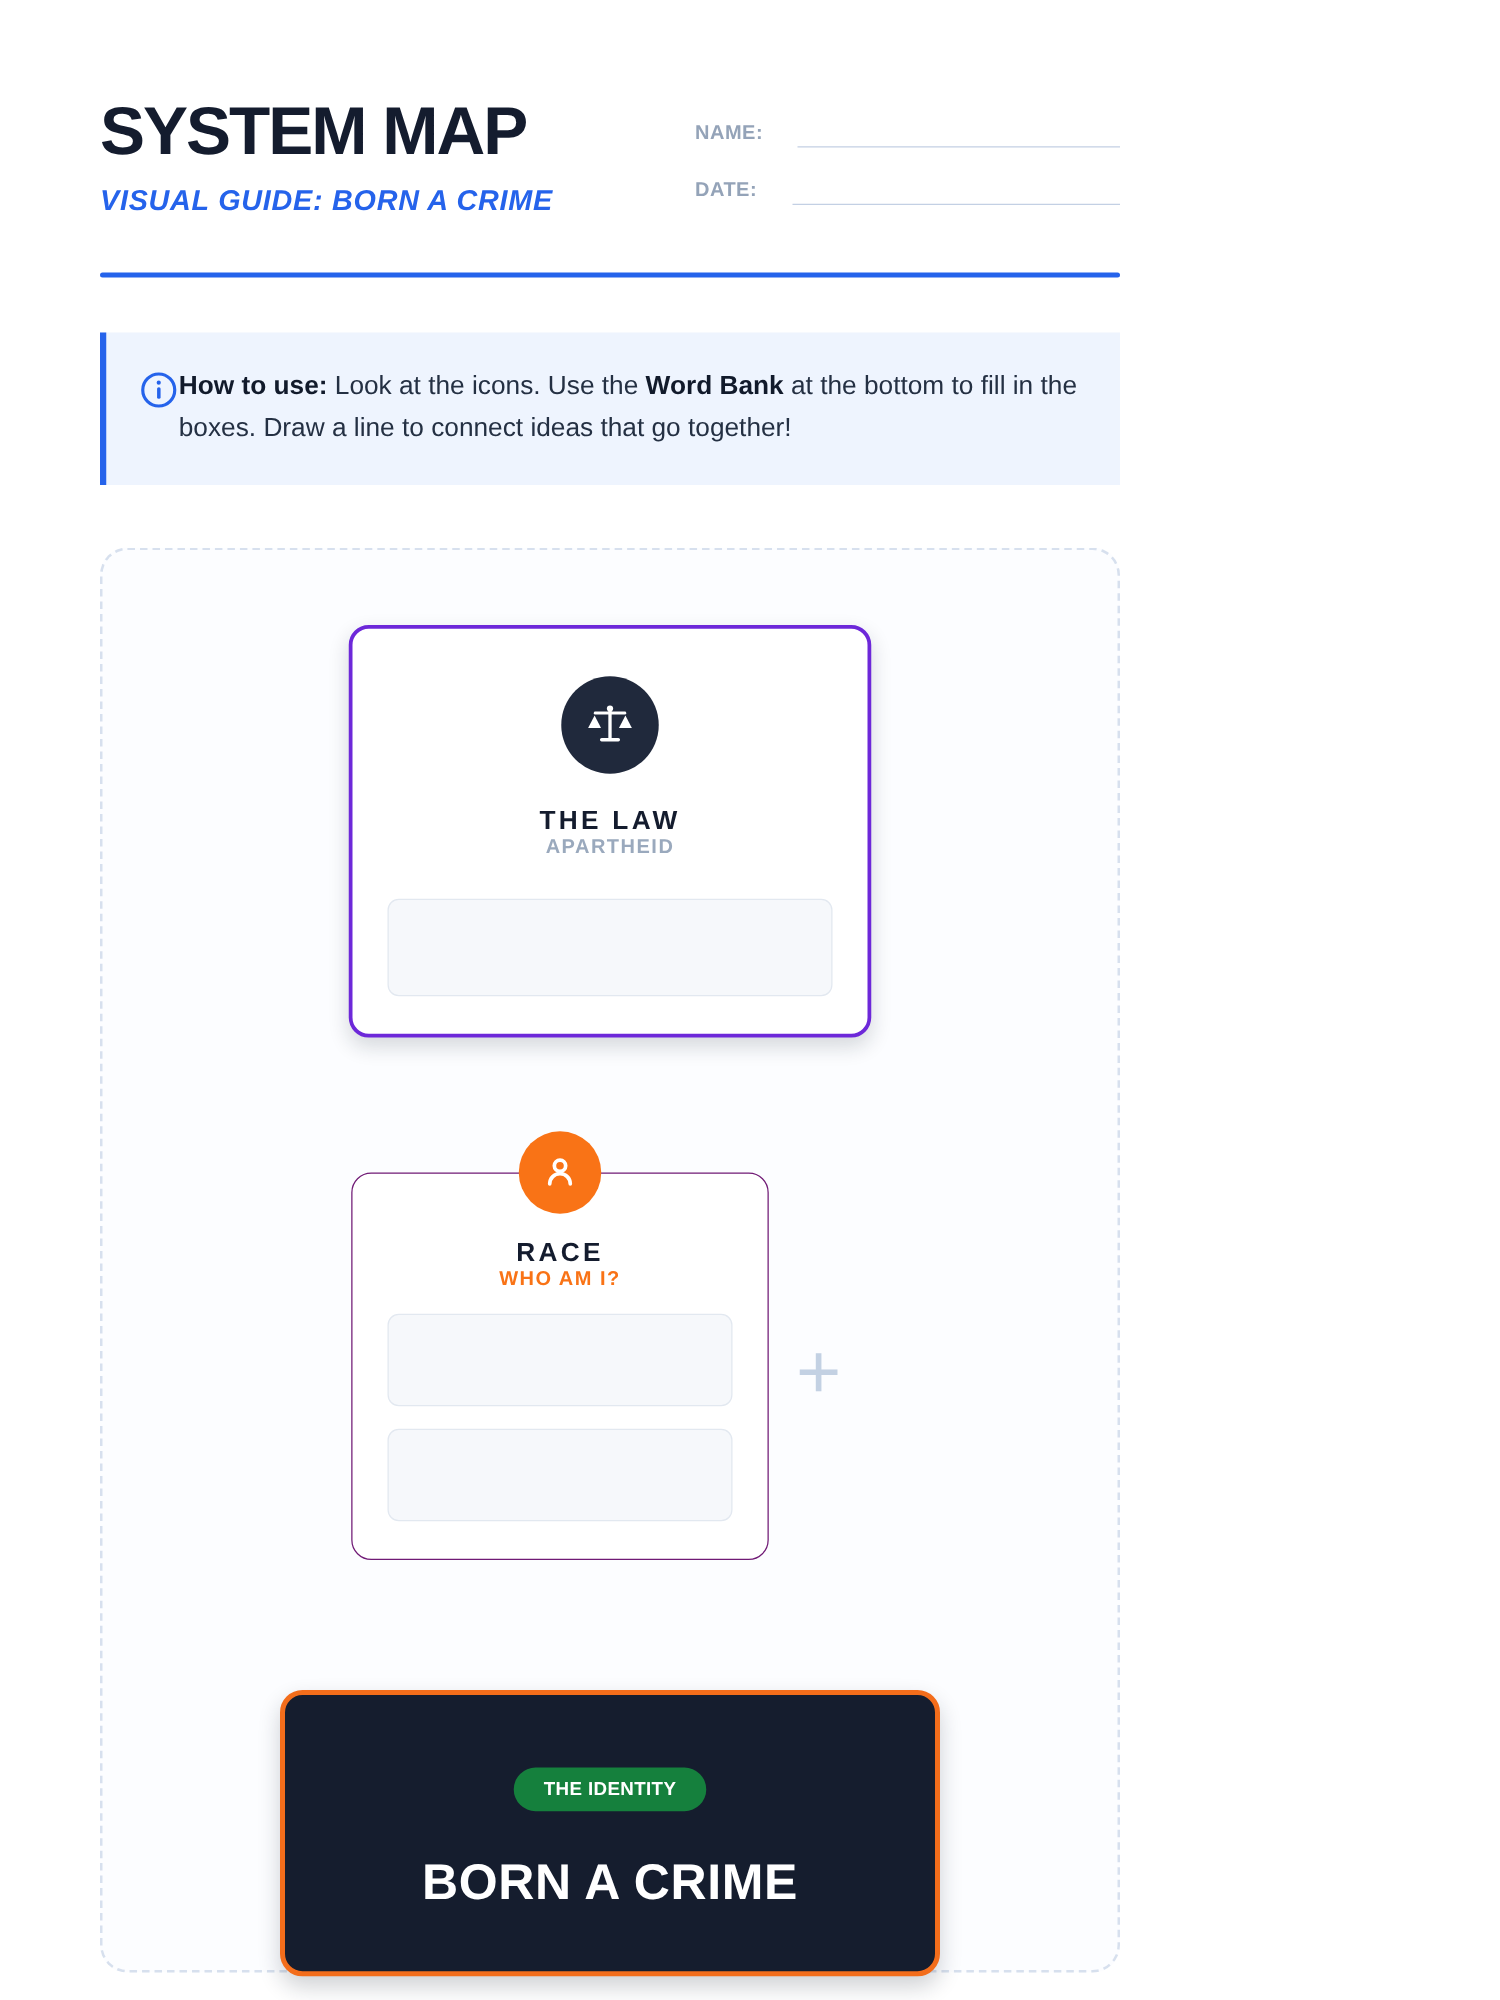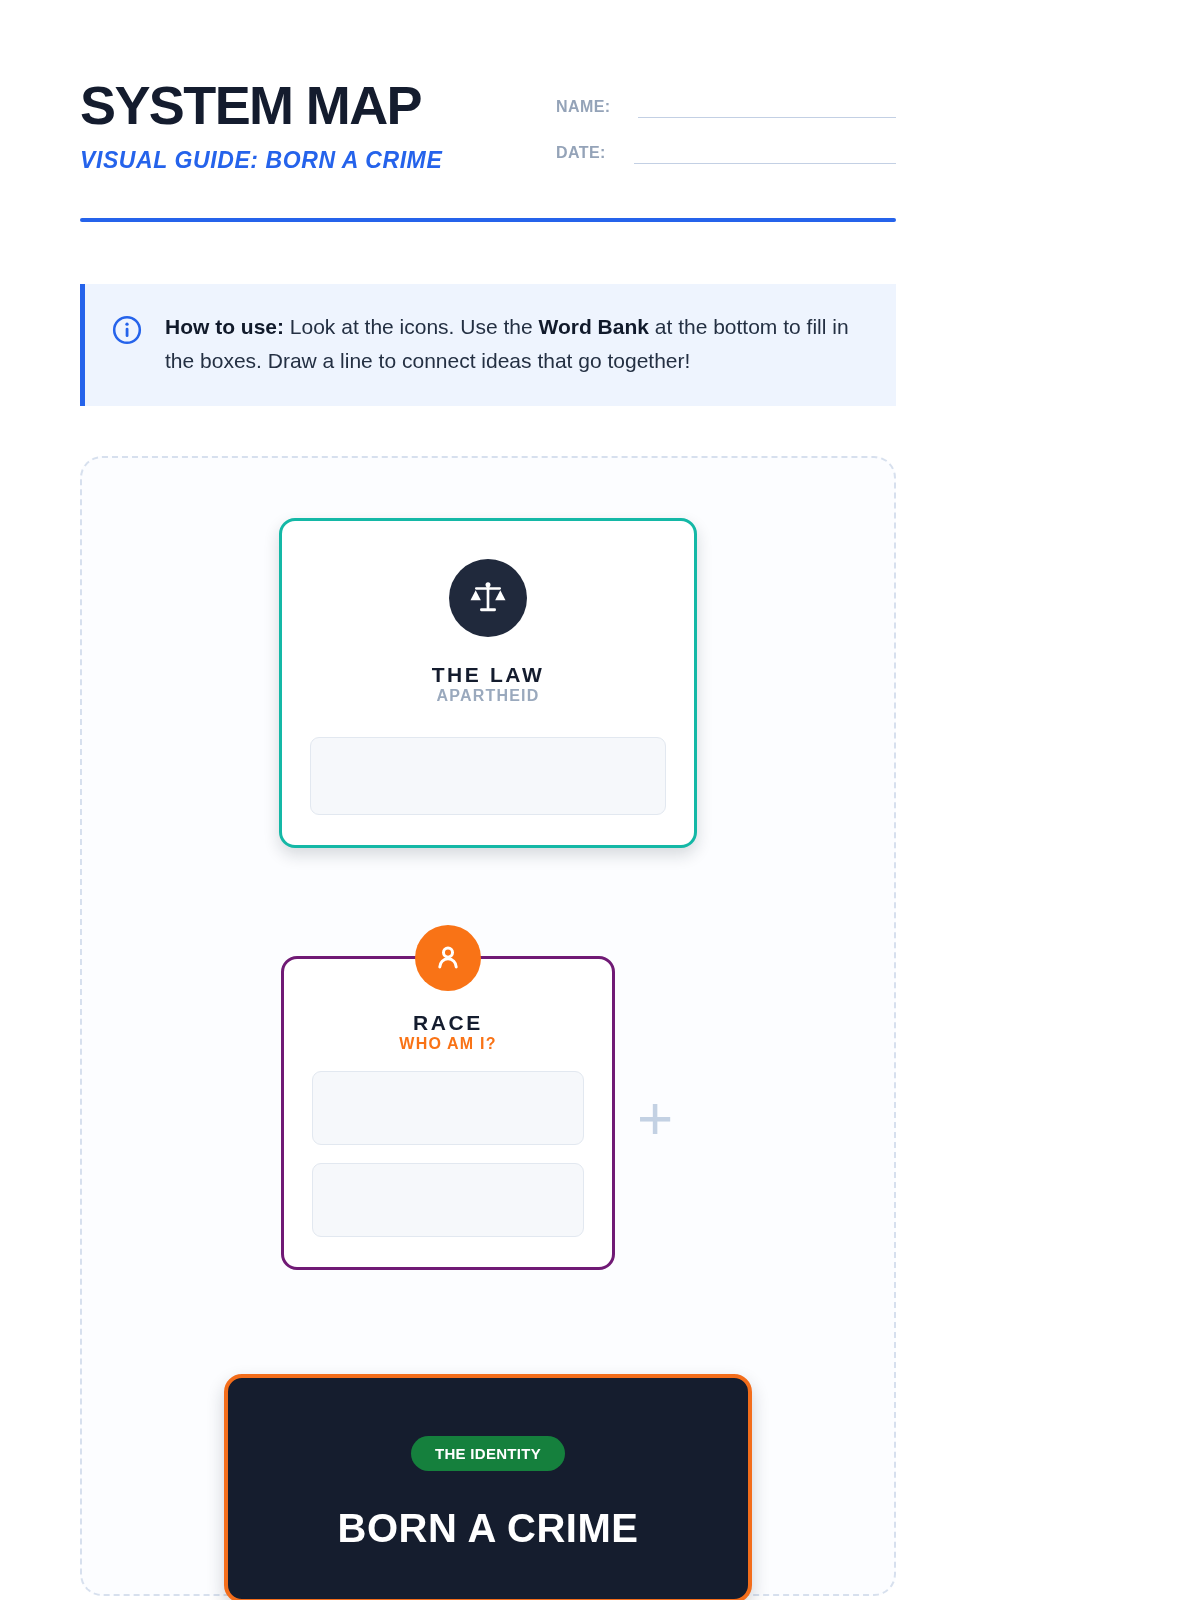--- a/index.html
+++ b/index.html
@@ -81,26 +81,25 @@
 
   .header-rule {
     margin-top: 28px;
     height: 4px;
     background: #2563eb;
     border-radius: 2px;
   }
 
   
   .callout {
-    margin-top: 62px;
+    margin-top: 44px;
     background: #eef4fe;
     border-left: 5px solid #2563eb;
     padding: 26px 30px 28px 26px;
     display: flex;
-    gap: 22px;
     align-items: flex-start;
   }
 
   .info-icon {
     flex: 0 0 auto;
     margin-top: 4px;
   }
 
   .callout-text {
     font-size: 21px;
@@ -164,21 +163,21 @@
     border-radius: 50%;
     display: flex;
     align-items: center;
     justify-content: center;
   }
 
   
   .law-card {
     width: 418px;
     margin: 0 auto;
-    border: 3px solid #14b8a6;
+    border: 3px solid #6d28d9;
     box-shadow: 0 7px 16px rgba(20,28,46,0.16);
     padding-top: 38px;
   }
 
   .law-icon {
     width: 78px;
     height: 78px;
     border-radius: 50%;
     background: #20293c;
     margin: 0 auto 26px;
@@ -194,21 +193,21 @@
   .pair-row {
     display: flex;
     align-items: center;
     justify-content: center;
     gap: 0;
     margin-top: 108px;
   }
 
   .pair-card { width: 334px; padding-top: 52px; }
 
-  .race-card { border: 3px solid #701a75; }
+  .race-card { border: 1px solid #701a75; }
   .race-card .card-sub { color: #f97316; }
 
   .poverty-card { border: 3px solid #10b981; }
   .poverty-card .card-sub { color: #10b981; }
 
   .plus-sign {
     width: 80px;
     display: flex;
     align-items: center;
     justify-content: center;

